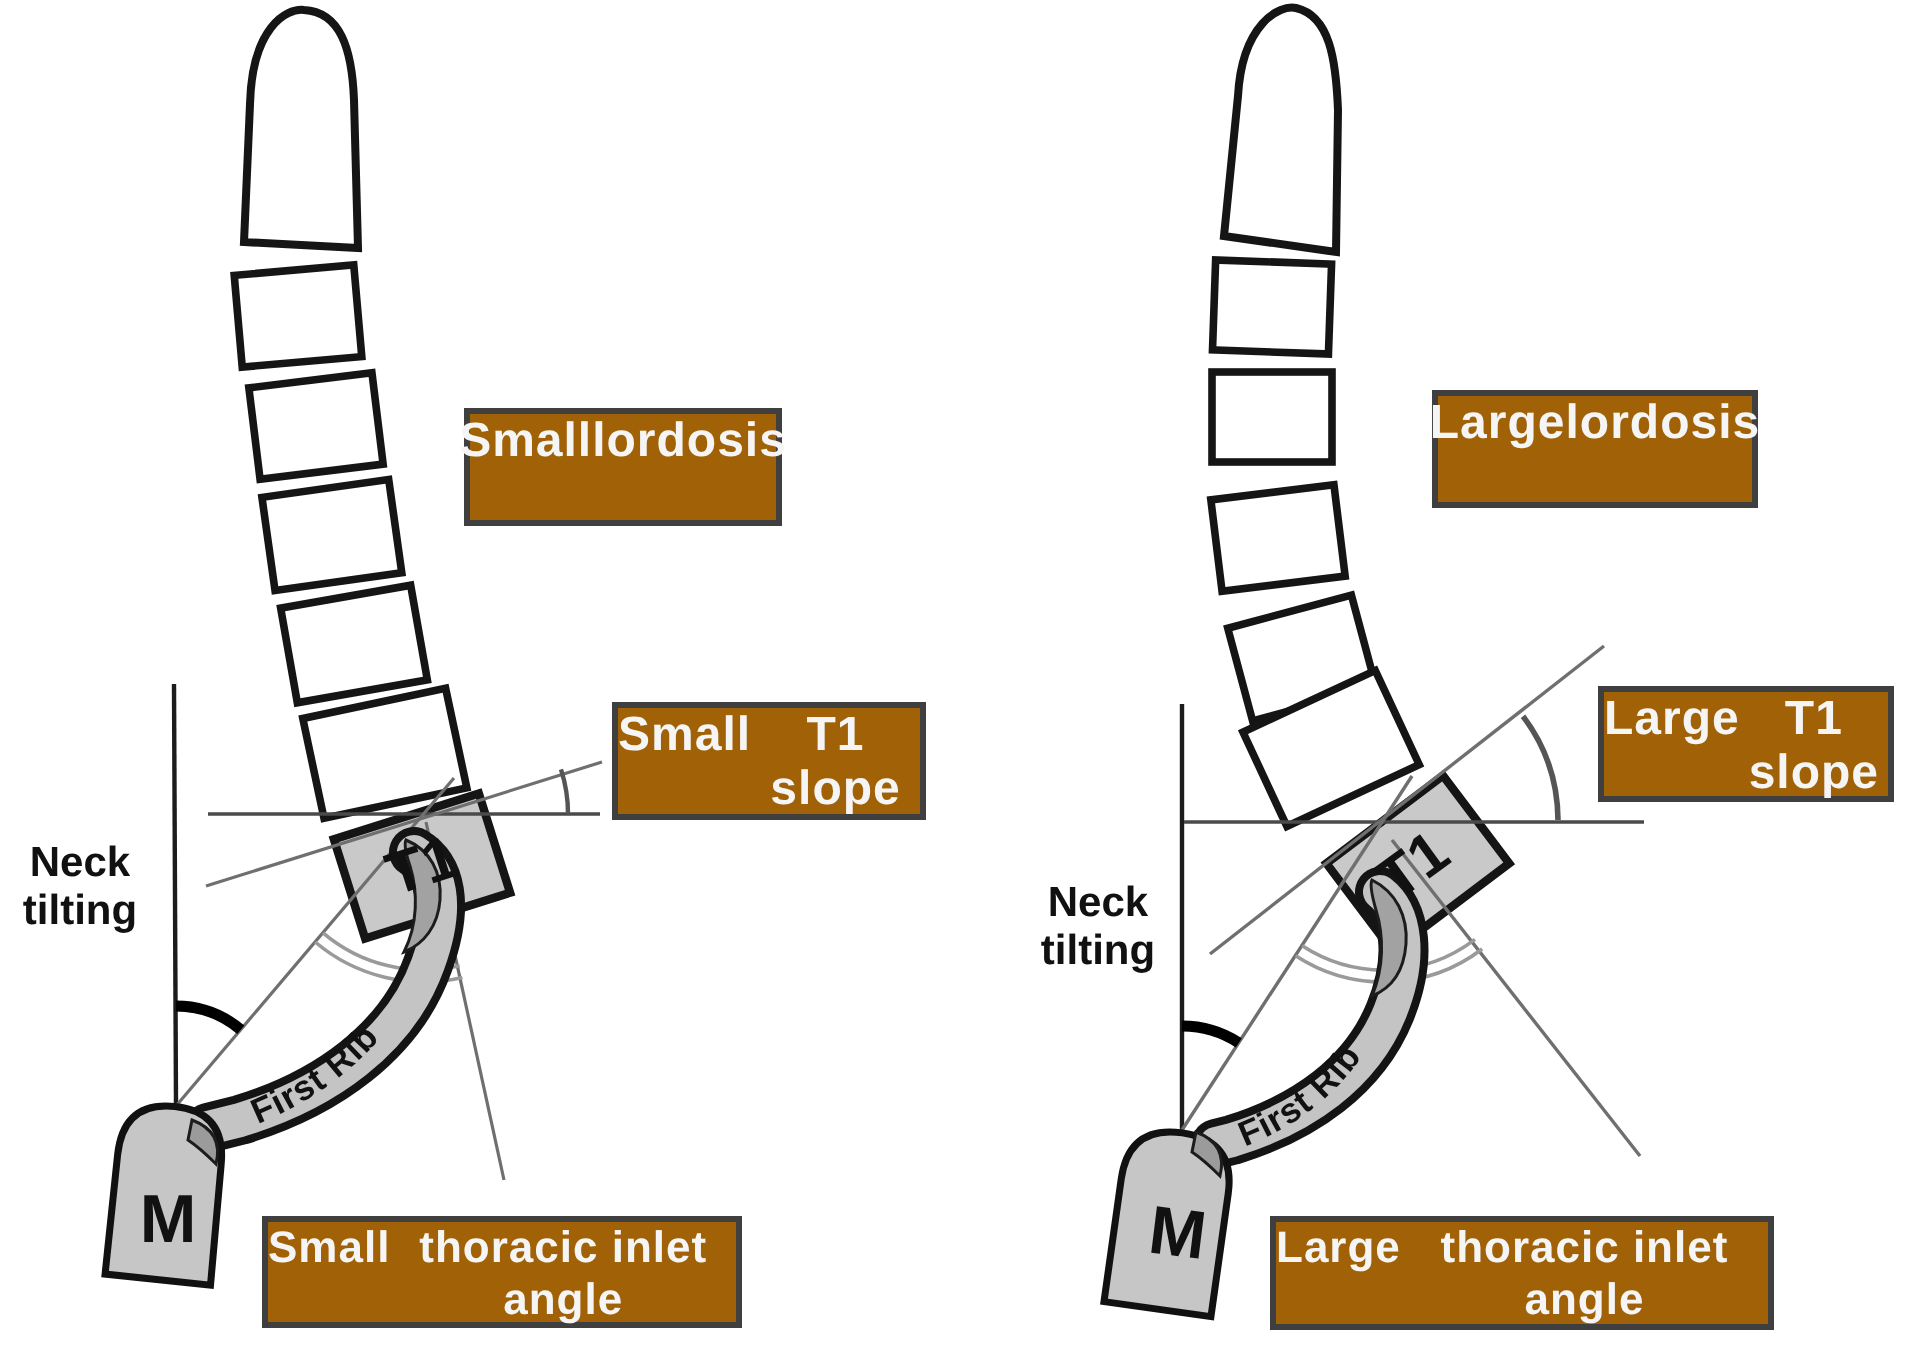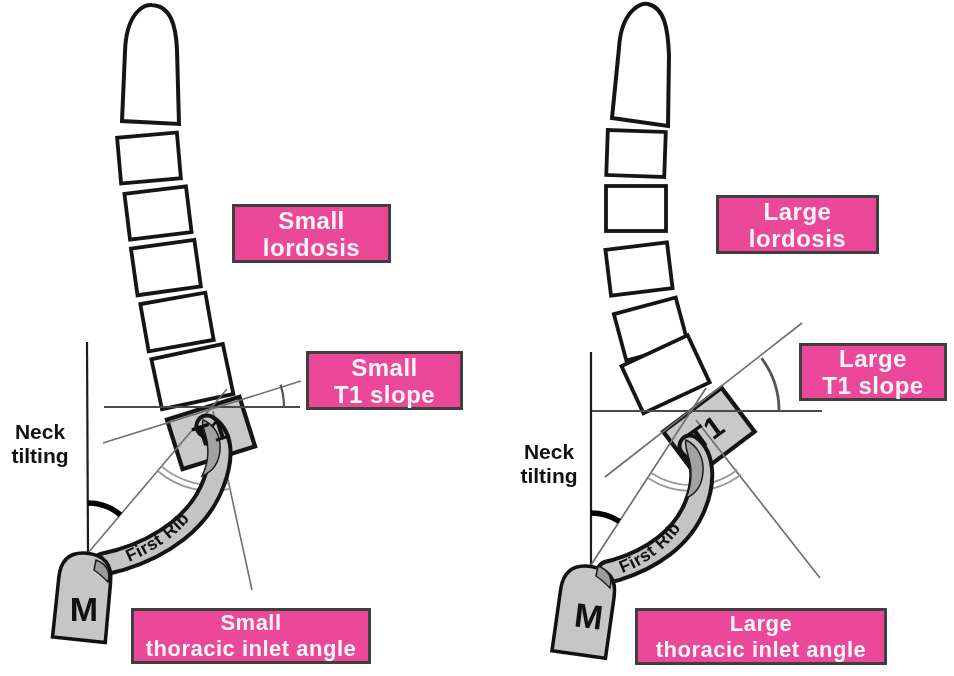--- a/index.html
+++ b/index.html
@@ -7,23 +7,23 @@
     position:relative; width:954px; height:676px; background:#ffffff;
     overflow:hidden; font-family:"Liberation Sans", sans-serif;
   }
   .canvas svg { position:absolute; left:0; top:0; }
   svg text {
     font-family:"Liberation Sans", sans-serif;
     font-weight:bold; fill:#111111;
   }
   .label-box {
     position:absolute; box-sizing:border-box;
-    background:#ec4899; border:3px solid #3f3f3f;
+    background:#a16207; border:3px solid #3f3f3f;
     color:#f5f5f5; font-weight:bold; text-align:center;
-    display:flex; flex-direction:column; justify-content:center;
+    display:flex; flex-direction:row; justify-content:center;
     font-size:24px; line-height:27px; letter-spacing:0.5px;
   }
   .label-box.wide { font-size:22px; line-height:26px; }
   .neck-label {
     position:absolute; color:#111111; font-weight:bold; text-align:center;
     font-size:21px; line-height:24px;
   }
 </style>
 </head>
 <body>

